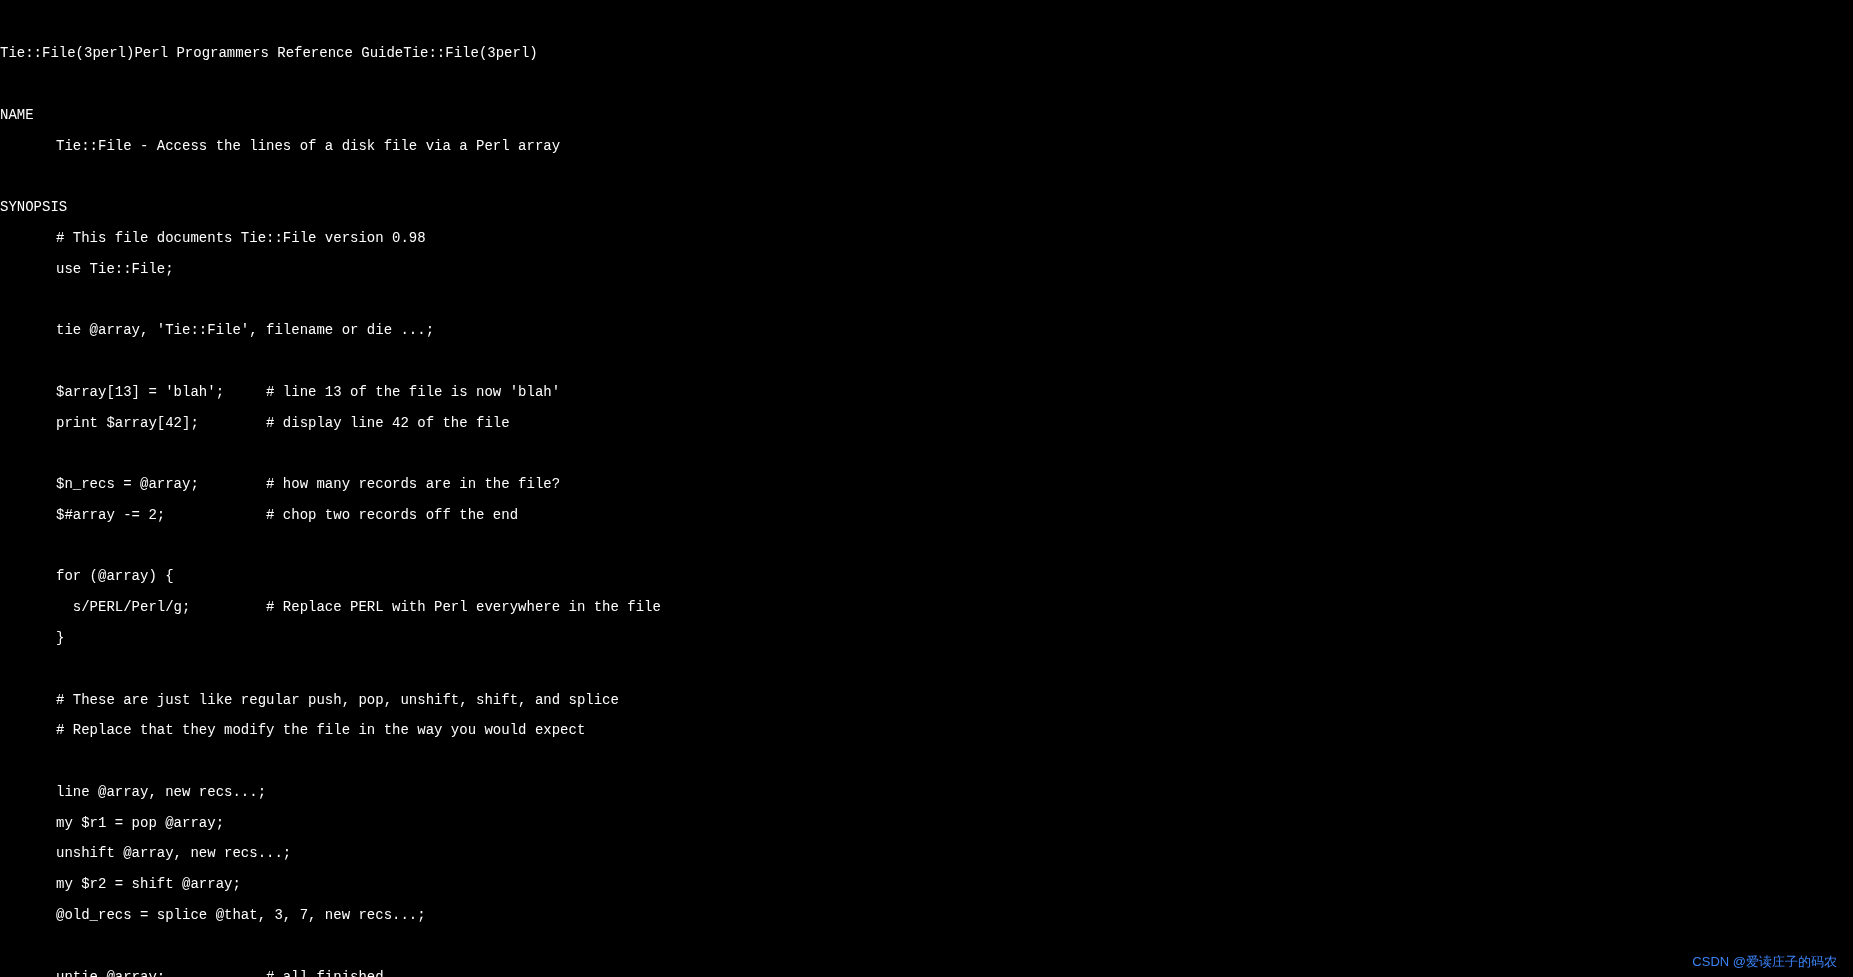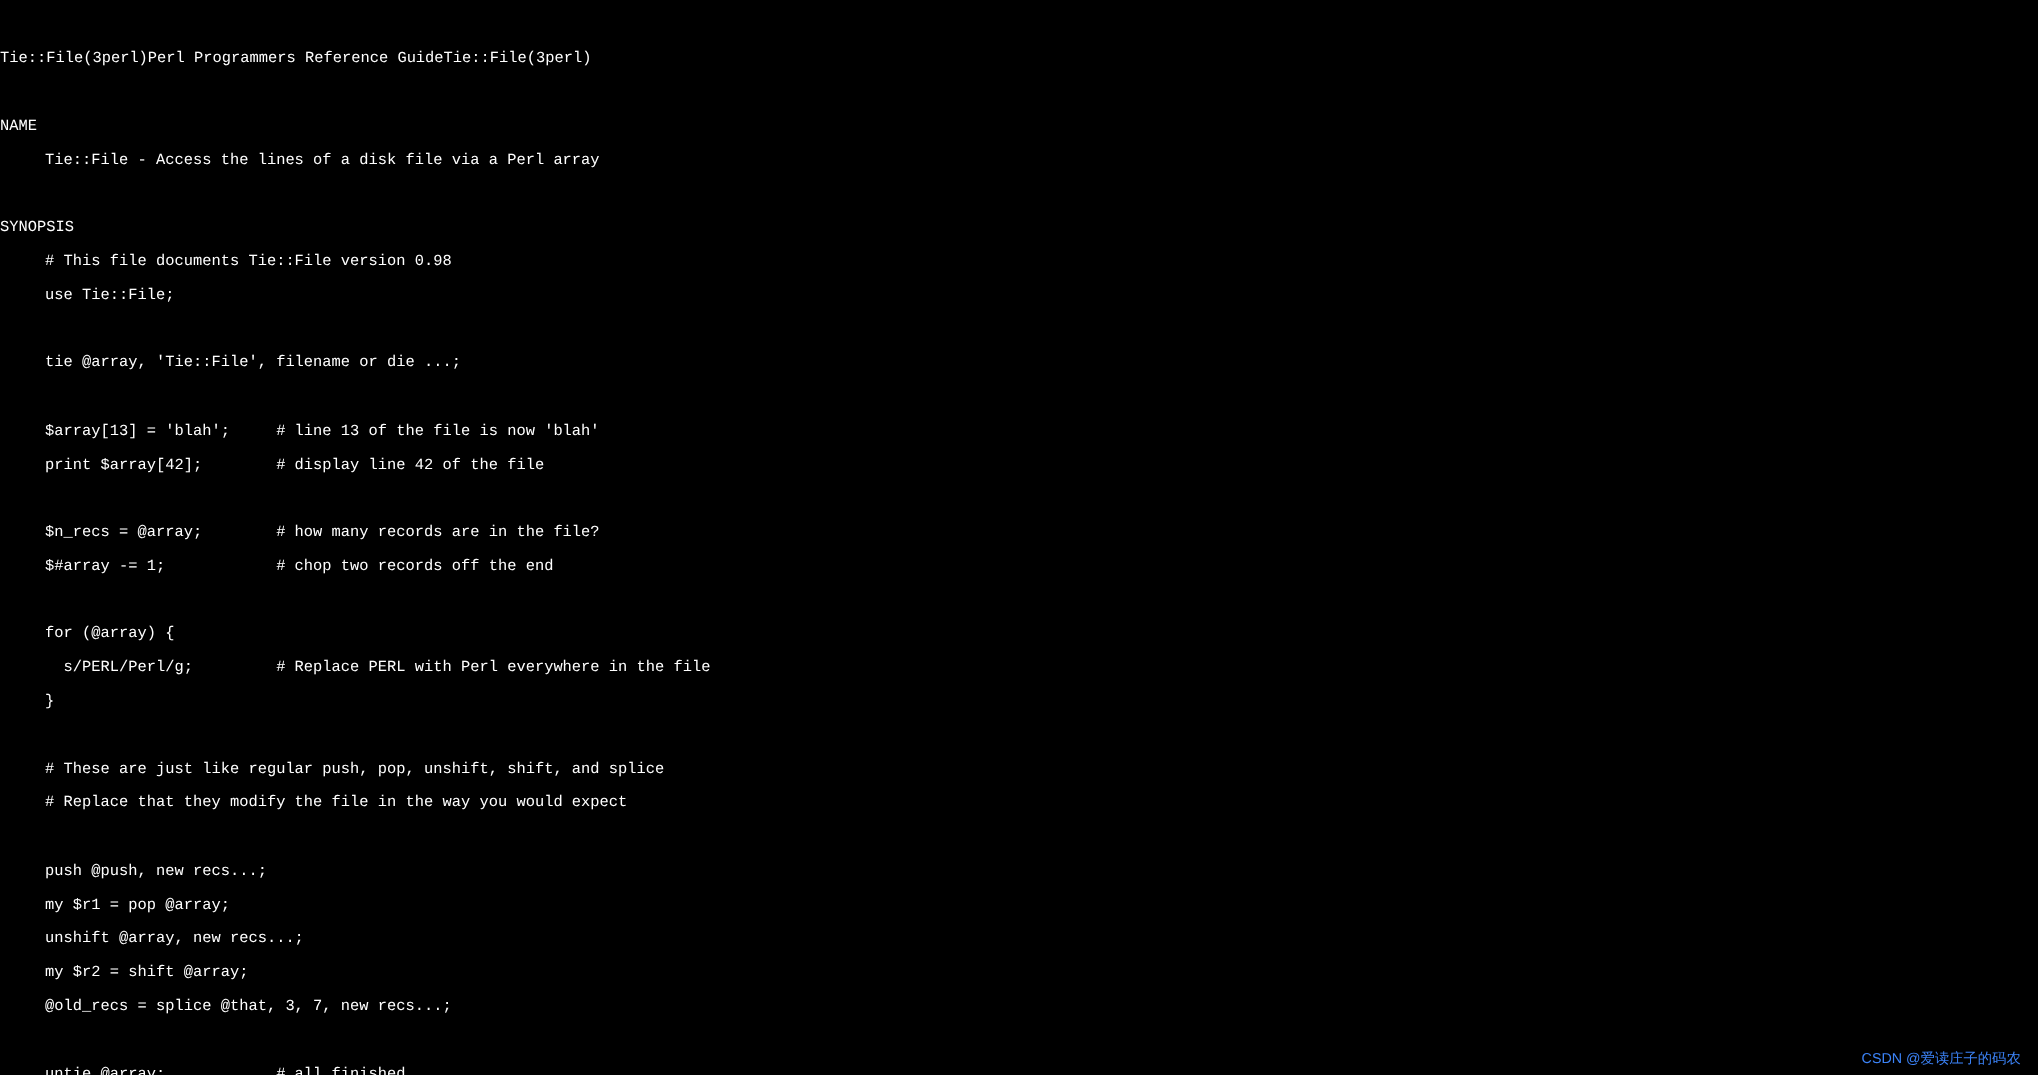--- a/index.html
+++ b/index.html
@@ -16,21 +16,21 @@
       display: flex;
       width: 100%;
     }
     .header-left { }
     .header-center { }
     .header-right { }
     .section-header {
       font-weight: normal;
     }
     .content-indent {
-      padding-left: 41px;
+      padding-left: 56px;
     }
     .watermark {
       position: fixed;
       bottom: 8px;
       right: 16px;
       color: #3b82f6;
       font-family: Arial, sans-serif;
       font-size: 13px;
     }
   </style>
@@ -50,30 +50,30 @@
 <div class="section-header">SYNOPSIS</div>
 <div class="content-indent"># This file documents Tie::File version 0.98</div>
 <div class="content-indent">use Tie::File;</div>
 <div class="content-indent"> </div>
 <div class="content-indent">tie @array, 'Tie::File', filename or die ...;</div>
 <div class="content-indent"> </div>
 <div class="content-indent">$array[13] = 'blah';     # line 13 of the file is now 'blah'</div>
 <div class="content-indent">print $array[42];        # display line 42 of the file</div>
 <div class="content-indent"> </div>
 <div class="content-indent">$n_recs = @array;        # how many records are in the file?</div>
-<div class="content-indent">$#array -= 1;            # chop two records off the end</div>
+<div class="content-indent">$#array -= 2;            # chop two records off the end</div>
 <div class="content-indent"> </div>
 <div class="content-indent">for (@array) {</div>
 <div class="content-indent">  s/PERL/Perl/g;         # Replace PERL with Perl everywhere in the file</div>
 <div class="content-indent">}</div>
 <div class="content-indent"> </div>
 <div class="content-indent"># These are just like regular push, pop, unshift, shift, and splice</div>
 <div class="content-indent"># Replace that they modify the file in the way you would expect</div>
 <div class="content-indent"> </div>
-<div class="content-indent">push @push, new recs...;</div>
+<div class="content-indent">line @array, new recs...;</div>
 <div class="content-indent">my $r1 = pop @array;</div>
 <div class="content-indent">unshift @array, new recs...;</div>
 <div class="content-indent">my $r2 = shift @array;</div>
 <div class="content-indent">@old_recs = splice @that, 3, 7, new recs...;</div>
 <div class="content-indent"> </div>
 <div class="content-indent">untie @array;            # all finished</div>
 
 
 
 

